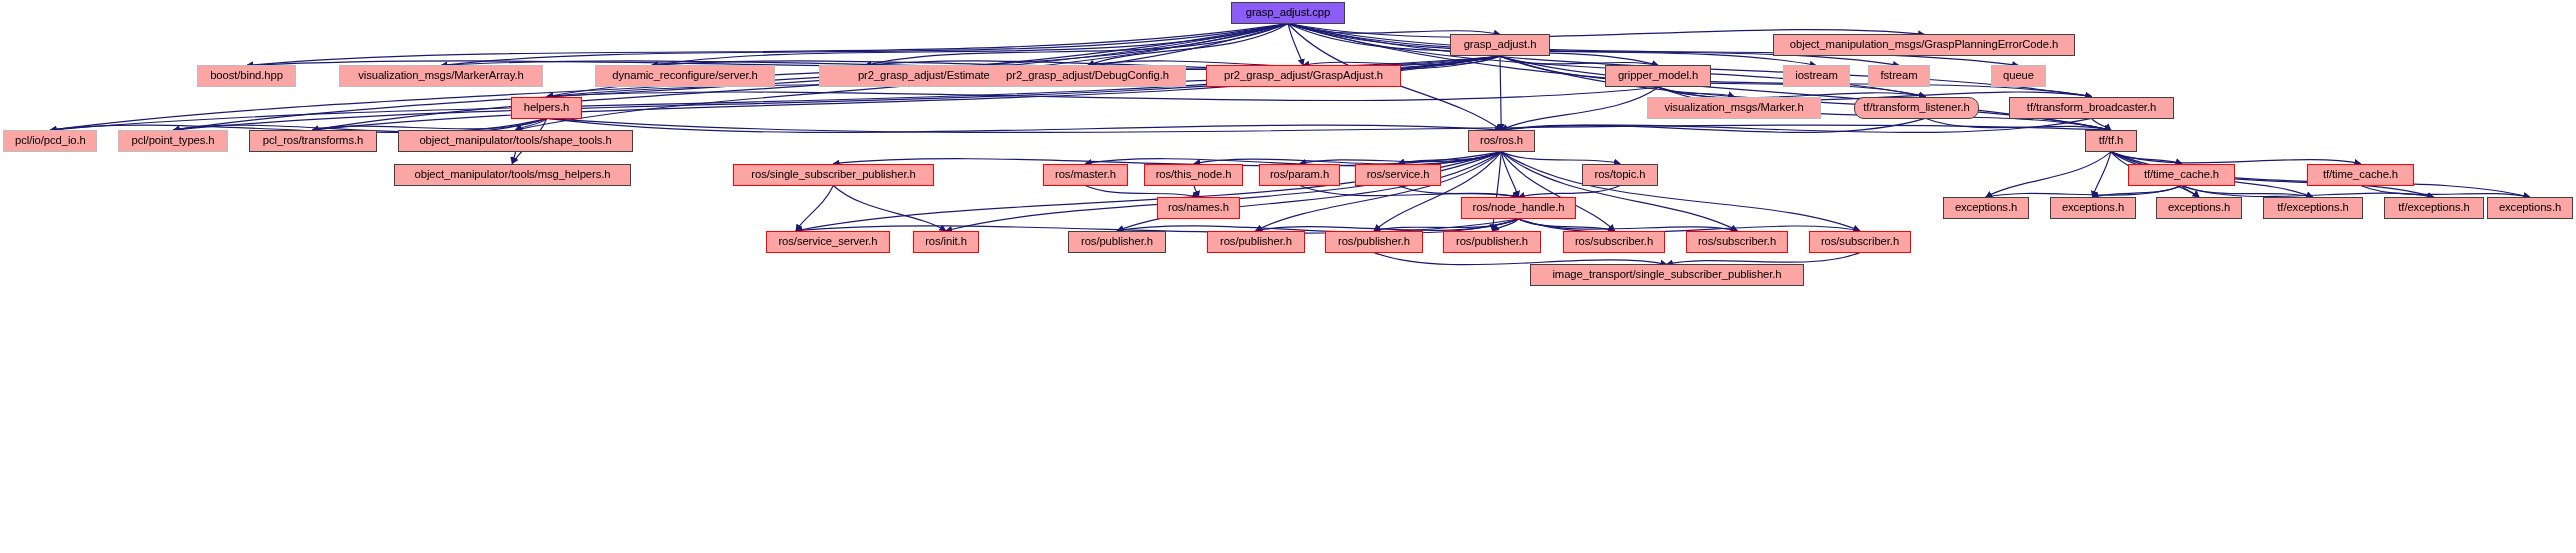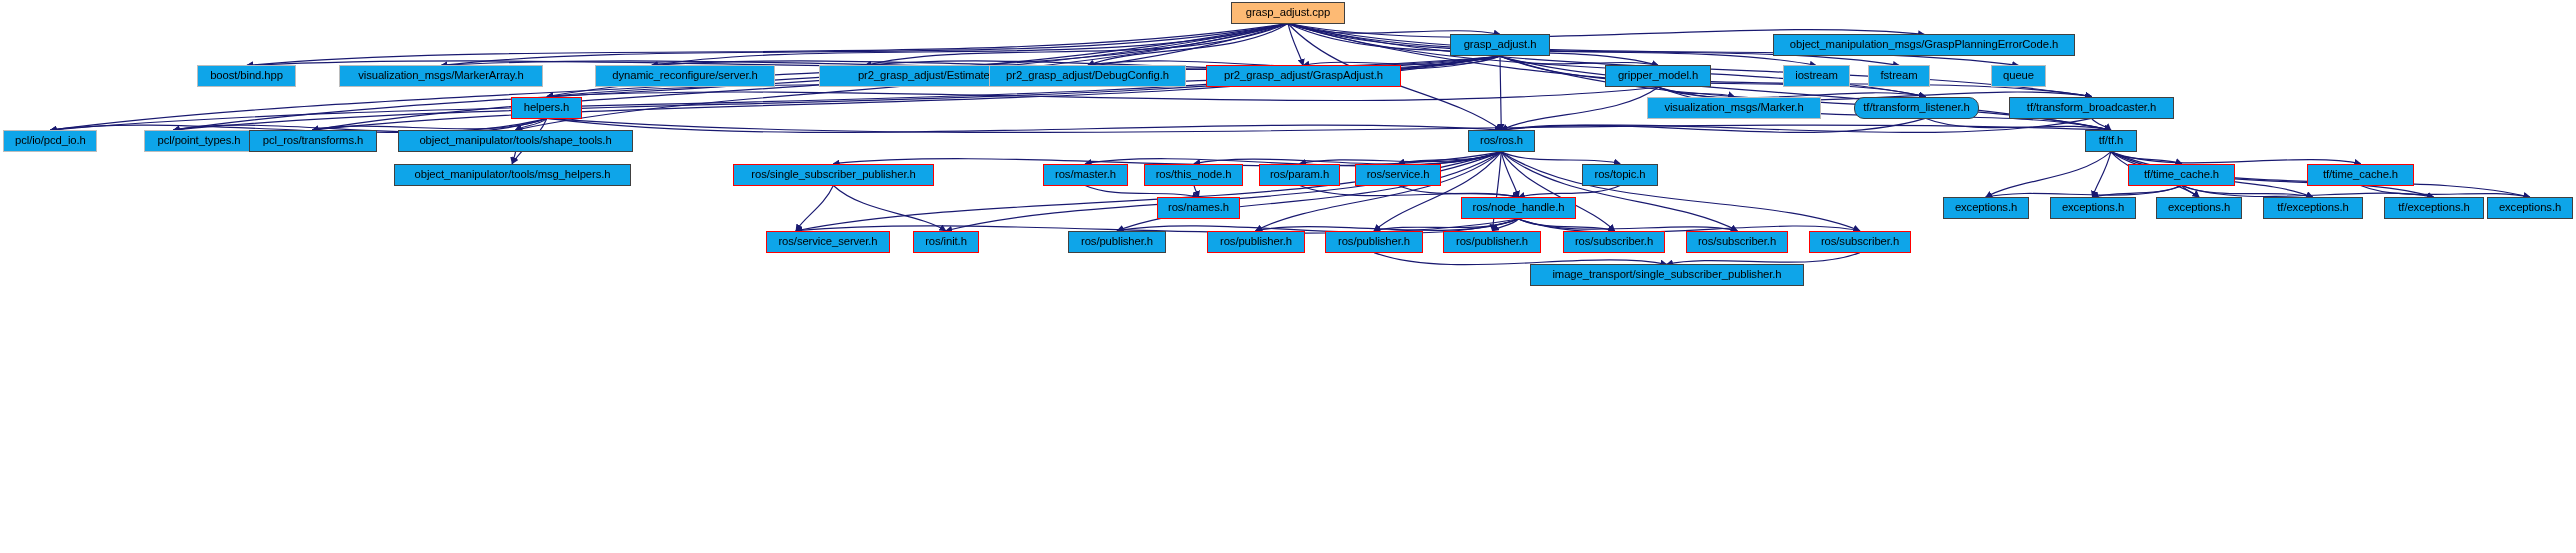--- a/index.html
+++ b/index.html
@@ -19,31 +19,31 @@
     height:553px;
     pointer-events:none;
   }
   .node{
     position:absolute;
     box-sizing:border-box;
     display:flex;
     align-items:center;
     justify-content:center;
     height:22px;
-    background:#0ea5e9;
+    background:#fca5a5;
     border:0.8px solid #808080;
     font-size:11.3px;
     line-height:1;
     color:#000000;
     white-space:nowrap;
     padding:0 5.9px;
     letter-spacing:-0.1px;
   }
   .node.root{
-    background:#fdba74;
+    background:#8b5cf6;
     border:0.8px solid #404040;
   }
   .node.hdr{
     border:0.8px solid #404040;
   }
   .node.red{
     border:1.7px solid #ff0000;
   }
   .node.grey{
     border:0.8px solid #bdbdbd;
@@ -175,21 +175,21 @@
       <div class="node red" style="left: 1206px; top: 65px; width: 195px;">pr2_grasp_adjust/GraspAdjust.h</div>
       <div class="node hdr" style="left: 1605px; top: 65px; width: 106px;">gripper_model.h</div>
       <div class="node grey" style="left: 1783px; top: 65px; width: 67px;">iostream</div>
       <div class="node grey" style="left: 1868px; top: 65px; width: 62px;">fstream</div>
       <div class="node grey" style="left: 1991px; top: 65px; width: 55px;">queue</div>
       <div class="node grey" style="left: 1647px; top: 97px; width: 174px;">visualization_msgs/Marker.h</div>
       <div class="node hdr" style="left: 1854px; top: 97px; width: 125px; border-radius: 10px;">tf/transform_listener.h</div>
       <div class="node hdr" style="left: 2009px; top: 97px; width: 165px;">tf/transform_broadcaster.h</div>
       <div class="node red" style="left: 511px; top: 97px; width: 71px;">helpers.h</div>
       <div class="node grey" style="left: 3.4px; top: 130px; width: 94px;">pcl/io/pcd_io.h</div>
-      <div class="node grey" style="left: 118px; top: 130px; width: 110px; margin-left: 26px;">pcl/point_types.h</div>
+      <div class="node grey" style="left: 118px; top: 130px; width: 110px;">pcl/point_types.h</div>
       <div class="node hdr" style="left: 249px; top: 130px; width: 128px;">pcl_ros/transforms.h</div>
       <div class="node hdr" style="left: 398px; top: 130px; width: 235px;">object_manipulator/tools/shape_tools.h</div>
       <div class="node hdr" style="left: 1468px; top: 130px; width: 67px;">ros/ros.h</div>
       <div class="node hdr" style="left: 2085px; top: 130px; width: 52px;">tf/tf.h</div>
       <div class="node hdr" style="left: 394px; top: 164px; width: 237px;">object_manipulator/tools/msg_helpers.h</div>
       <div class="node red" style="left: 733px; top: 164px; width: 201px;">ros/single_subscriber_publisher.h</div>
       <div class="node red" style="left: 1043px; top: 164px; width: 85px;">ros/master.h</div>
       <div class="node red" style="left: 1144px; top: 164px; width: 99px;">ros/this_node.h</div>
       <div class="node red" style="left: 1259px; top: 164px; width: 81px;">ros/param.h</div>
       <div class="node red" style="left: 1355px; top: 164px; width: 86px;">ros/service.h</div>

